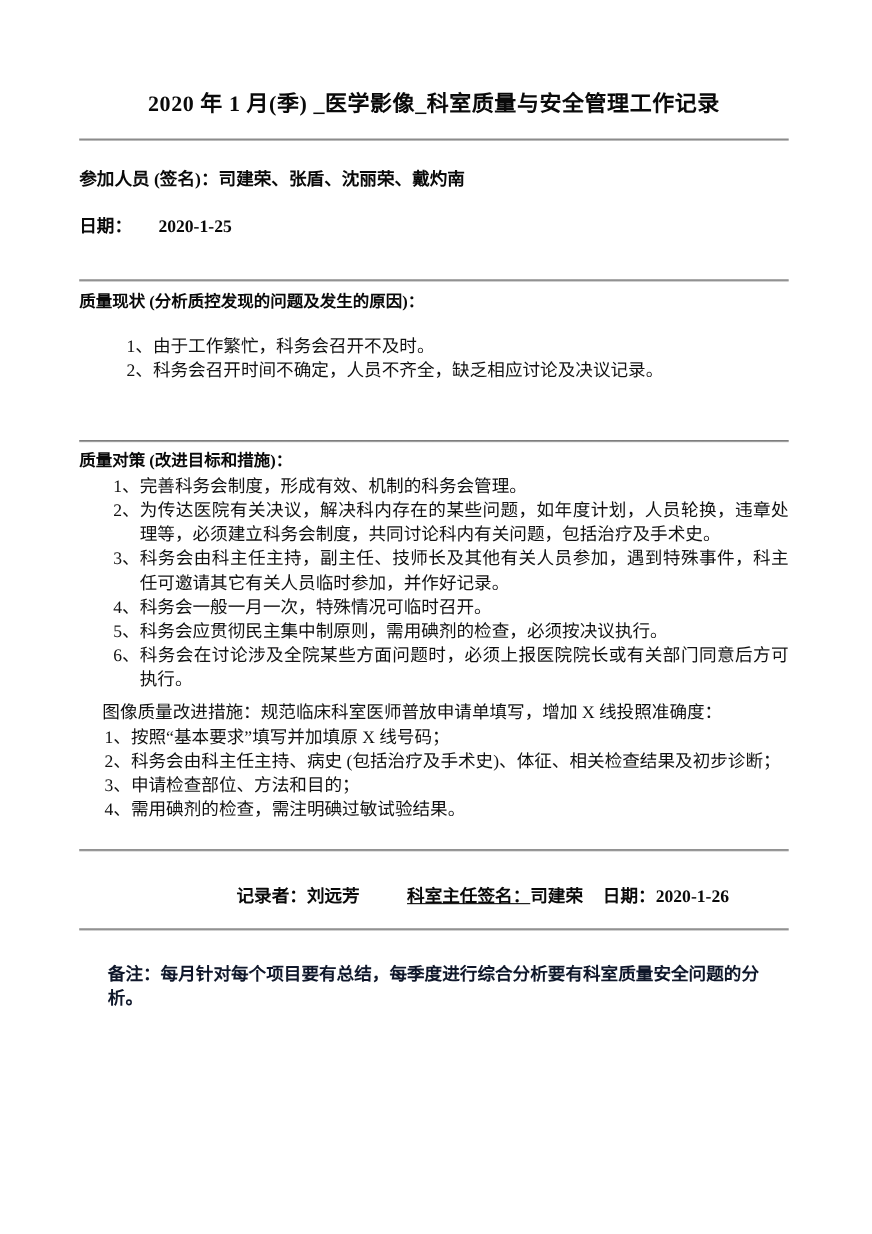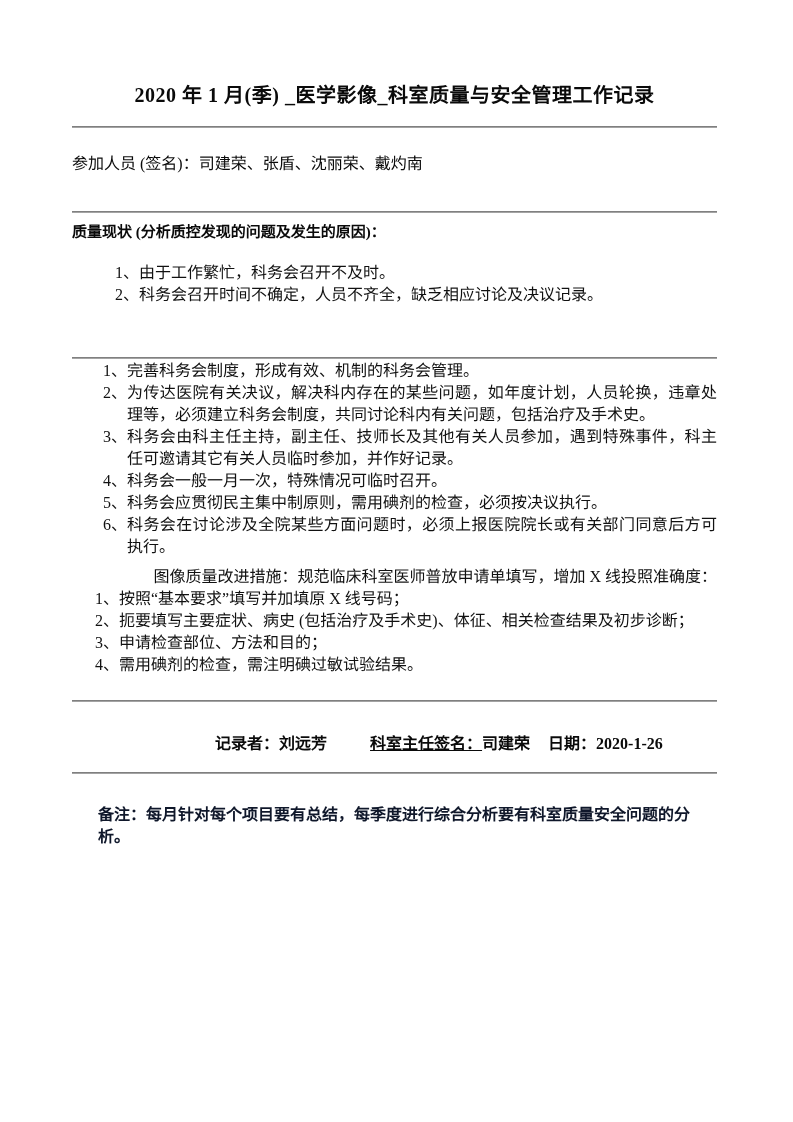--- a/index.html
+++ b/index.html
@@ -29,35 +29,35 @@
   .rule {
     height: 2px;
     background: linear-gradient(to bottom, #6e6e6e, #b5b5b5);
     border: 0;
   }
   .rule-1 { margin-top: 17px; }
   .rule-2 { margin-top: 36px; }
   .rule-3 { margin-top: 51px; }
   .rule-4 { margin-top: 24px; }
   .rule-5 { margin-top: 17px; }
-  .bold-line { font-weight: normal; color: #0a0a0a; }
+  .bold-line { font-weight: bold; color: #0a0a0a; }
   .participants-line { margin-top: 25px; }
   .date-line { margin-top: 21px; }
   .date-line .value { margin-left: 24px; }
   .section-heading {
     font-weight: bold;
     color: #0a0a0a;
     font-size: 15px;
   }
   .qs-heading { margin-top: 8px; }
   .qm-heading { margin-top: 7px; }
   .re-heading { margin-top: 9px; }
   .qs-list { margin-top: 19px; padding-left: 43px; }
   .qm-list { margin-top: 1px; padding-left: 31px; }
-  .iq-intro { margin-top: 8px; padding-left: 21px; text-align: right; }
+  .iq-intro { margin-top: 8px; padding-left: 21px; }
   .iq-list { padding-left: 23px; }
   .li { display: flex; }
   .li .num { flex: 0 0 24px; }
   .li .txt { flex: 1 1 auto; text-align: justify; text-justify: inter-character; }
   .sig-line { margin-top: 31px; padding-left: 143px; font-weight: bold; color: #0a0a0a; }
   .sig-line .director { margin-left: 43px; text-decoration: underline; }
   .sig-line .sig-date { margin-left: 18px; }
   .note-line { margin-top: 30px; padding-left: 26px; font-weight: bold; color: #0f172a; }
 </style>
 </head>
@@ -66,38 +66,42 @@
 <div class="page">
 
   <div class="title">2020 年 1 月(季) _医学影像_科室质量与安全管理工作记录</div>
 
   <div class="rule rule-1"></div>
 
   <div class="bold-line participants-line">
     <span>参加人员 (签名)：</span><span>司建荣、张盾、沈丽荣、戴灼南</span>
   </div>
 
+  <div class="bold-line date-line">
+    <span>日期：</span><span class="value">2020-1-25</span>
+  </div>
 
   <div class="rule rule-2"></div>
 
   <div class="section-heading qs-heading">质量现状 (分析质控发现的问题及发生的原因)：</div>
 
   <div class="qs-list">
     <div class="li">
       <span class="num">1、</span>
       <span class="txt">由于工作繁忙，科务会召开不及时。</span>
     </div>
     <div class="li">
       <span class="num">2、</span>
       <span class="txt">科务会召开时间不确定，人员不齐全，缺乏相应讨论及决议记录。</span>
     </div>
   </div>
 
   <div class="rule rule-3"></div>
 
+  <div class="section-heading qm-heading">质量对策 (改进目标和措施)：</div>
 
   <div class="qm-list">
     <div class="li">
       <span class="num">1、</span>
       <span class="txt">完善科务会制度，形成有效、机制的科务会管理。</span>
     </div>
     <div class="li">
       <span class="num">2、</span>
       <span class="txt">为传达医院有关决议，解决科内存在的某些问题，如年度计划，人员轮换，违章处理等，必须建立科务会制度，共同讨论科内有关问题，包括治疗及手术史。</span>
     </div>
@@ -121,21 +125,21 @@
 
   <div class="iq-intro">图像质量改进措施：规范临床科室医师普放申请单填写，增加 X 线投照准确度：</div>
 
   <div class="iq-list">
     <div class="li">
       <span class="num">1、</span>
       <span class="txt">按照“基本要求”填写并加填原 X 线号码；</span>
     </div>
     <div class="li">
       <span class="num">2、</span>
-      <span class="txt">扼要填写主要症状、病史 (包括治疗及手术史)、体征、相关检查结果及初步诊断；</span>
+      <span class="txt">科务会由科主任主持、病史 (包括治疗及手术史)、体征、相关检查结果及初步诊断；</span>
     </div>
     <div class="li">
       <span class="num">3、</span>
       <span class="txt">申请检查部位、方法和目的；</span>
     </div>
     <div class="li">
       <span class="num">4、</span>
       <span class="txt">需用碘剂的检查，需注明碘过敏试验结果。</span>
     </div>
   </div>

